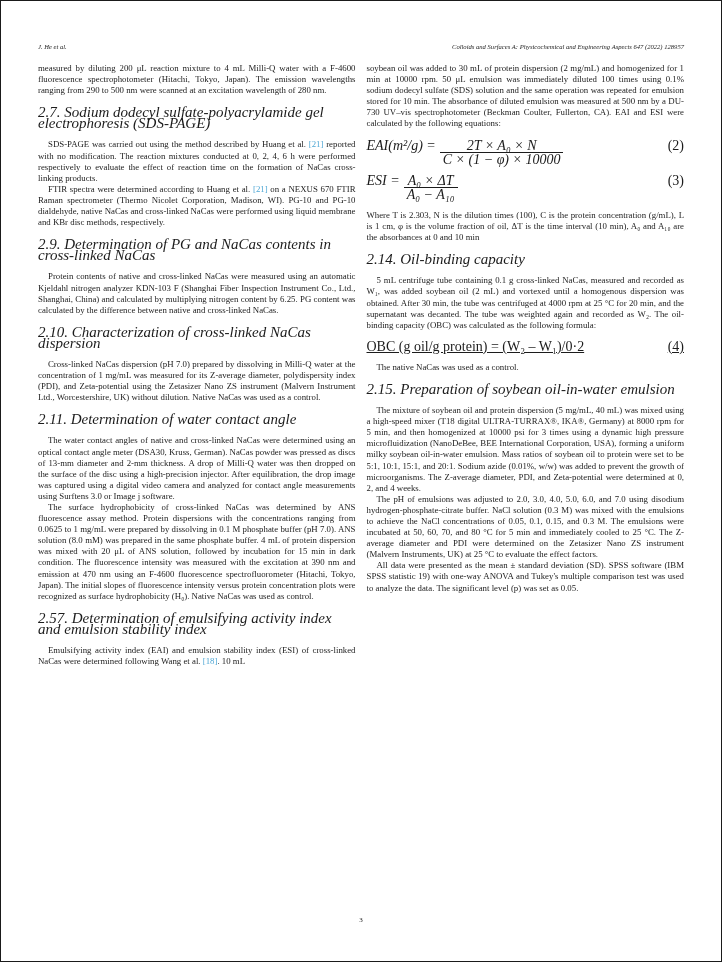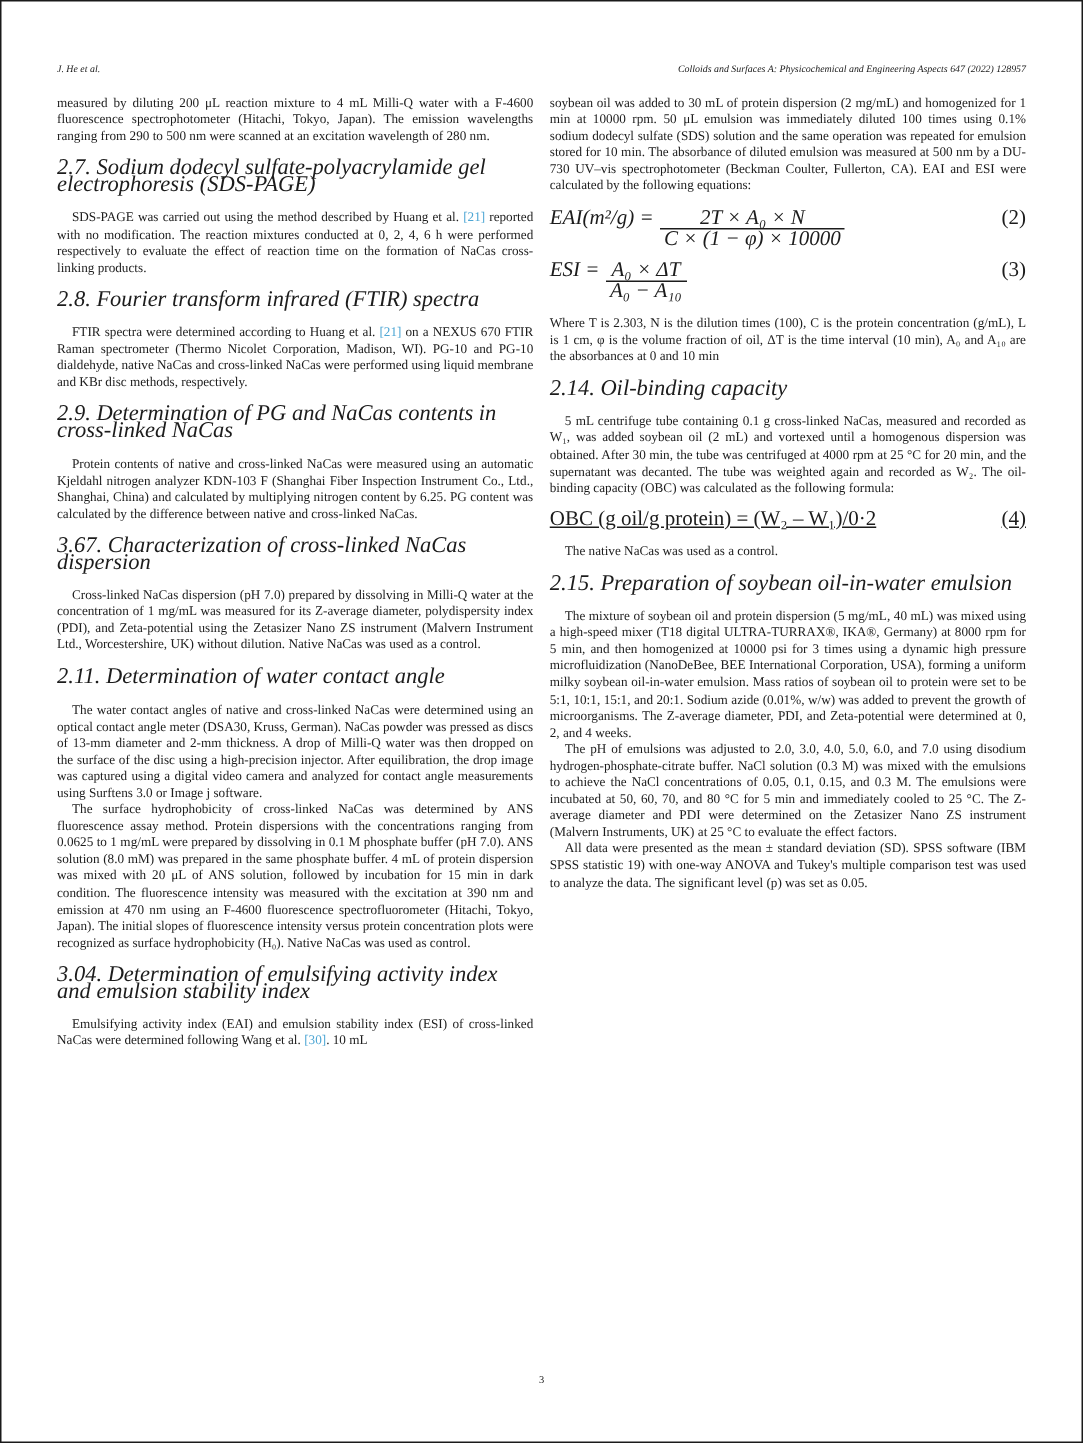--- a/index.html
+++ b/index.html
@@ -75,31 +75,30 @@
     <span>J. He et al.</span>
     <span>Colloids and Surfaces A: Physicochemical and Engineering Aspects 647 (2022) 128957</span>
   </div>
 
   <div class="columns">
 
     <div class="col">
       <p>measured by diluting 200 μL reaction mixture to 4 mL Milli-Q water with a F-4600 fluorescence spectrophotometer (Hitachi, Tokyo, Japan). The emission wavelengths ranging from 290 to 500 nm were scanned at an excitation wavelength of 280 nm.</p>
       <h3 class="section-heading">2.7. Sodium dodecyl sulfate-polyacrylamide gel electrophoresis (SDS-PAGE)</h3>
       <p class="indent">SDS-PAGE was carried out using the method described by Huang et al. <span class="cite">[21]</span> reported with no modification. The reaction mixtures conducted at 0, 2, 4, 6 h were performed respectively to evaluate the effect of reaction time on the formation of NaCas cross-linking products.</p>
-      <h3 class="section-heading">2.8. Fourier transform infrared (FTIR) spectra</h3>
       <p class="indent">FTIR spectra were determined according to Huang et al. <span class="cite">[21]</span> on a NEXUS 670 FTIR Raman spectrometer (Thermo Nicolet Corporation, Madison, WI). PG-10 and PG-10 dialdehyde, native NaCas and cross-linked NaCas were performed using liquid membrane and KBr disc methods, respectively.</p>
       <h3 class="section-heading">2.9. Determination of PG and NaCas contents in cross-linked NaCas</h3>
       <p class="indent">Protein contents of native and cross-linked NaCas were measured using an automatic Kjeldahl nitrogen analyzer KDN-103 F (Shanghai Fiber Inspection Instrument Co., Ltd., Shanghai, China) and calculated by multiplying nitrogen content by 6.25. PG content was calculated by the difference between native and cross-linked NaCas.</p>
-      <h3 class="section-heading">3.67. Characterization of cross-linked NaCas dispersion</h3>
+      <h3 class="section-heading">2.10. Characterization of cross-linked NaCas dispersion</h3>
       <p class="indent">Cross-linked NaCas dispersion (pH 7.0) prepared by dissolving in Milli-Q water at the concentration of 1 mg/mL was measured for its Z-average diameter, polydispersity index (PDI), and Zeta-potential using the Zetasizer Nano ZS instrument (Malvern Instrument Ltd., Worcestershire, UK) without dilution. Native NaCas was used as a control.</p>
       <h3 class="section-heading">2.11. Determination of water contact angle</h3>
       <p class="indent">The water contact angles of native and cross-linked NaCas were determined using an optical contact angle meter (DSA30, Kruss, German). NaCas powder was pressed as discs of 13-mm diameter and 2-mm thickness. A drop of Milli-Q water was then dropped on the surface of the disc using a high-precision injector. After equilibration, the drop image was captured using a digital video camera and analyzed for contact angle measurements using Surftens 3.0 or Image j software.</p>
       <p class="indent">The surface hydrophobicity of cross-linked NaCas was determined by ANS fluorescence assay method. Protein dispersions with the concentrations ranging from 0.0625 to 1 mg/mL were prepared by dissolving in 0.1 M phosphate buffer (pH 7.0). ANS solution (8.0 mM) was prepared in the same phosphate buffer. 4 mL of protein dispersion was mixed with 20 μL of ANS solution, followed by incubation for 15 min in dark condition. The fluorescence intensity was measured with the excitation at 390 nm and emission at 470 nm using an F-4600 fluorescence spectrofluorometer (Hitachi, Tokyo, Japan). The initial slopes of fluorescence intensity versus protein concentration plots were recognized as surface hydrophobicity (H₀). Native NaCas was used as control.</p>
-      <h3 class="section-heading">3.04. Determination of emulsifying activity index and emulsion stability index</h3>
-      <p class="indent">Emulsifying activity index (EAI) and emulsion stability index (ESI) of cross-linked NaCas were determined following Wang et al. <span class="cite">[30]</span>. 10 mL</p>
+      <h3 class="section-heading">2.57. Determination of emulsifying activity index and emulsion stability index</h3>
+      <p class="indent">Emulsifying activity index (EAI) and emulsion stability index (ESI) of cross-linked NaCas were determined following Wang et al. <span class="cite">[18]</span>. 10 mL</p>
     </div>
 
     <div class="col">
       <p>soybean oil was added to 30 mL of protein dispersion (2 mg/mL) and homogenized for 1 min at 10000 rpm. 50 μL emulsion was immediately diluted 100 times using 0.1% sodium dodecyl sulfate (SDS) solution and the same operation was repeated for emulsion stored for 10 min. The absorbance of diluted emulsion was measured at 500 nm by a DU-730 UV–vis spectrophotometer (Beckman Coulter, Fullerton, CA). EAI and ESI were calculated by the following equations:</p>
 
       <div class="equation">
         <span class="eq-lhs">EAI(m²/g) =</span>
         <span class="frac">
           <span class="num">2T × A₀ × N</span>
           <span class="den">C × (1 − φ) × 10000</span>

